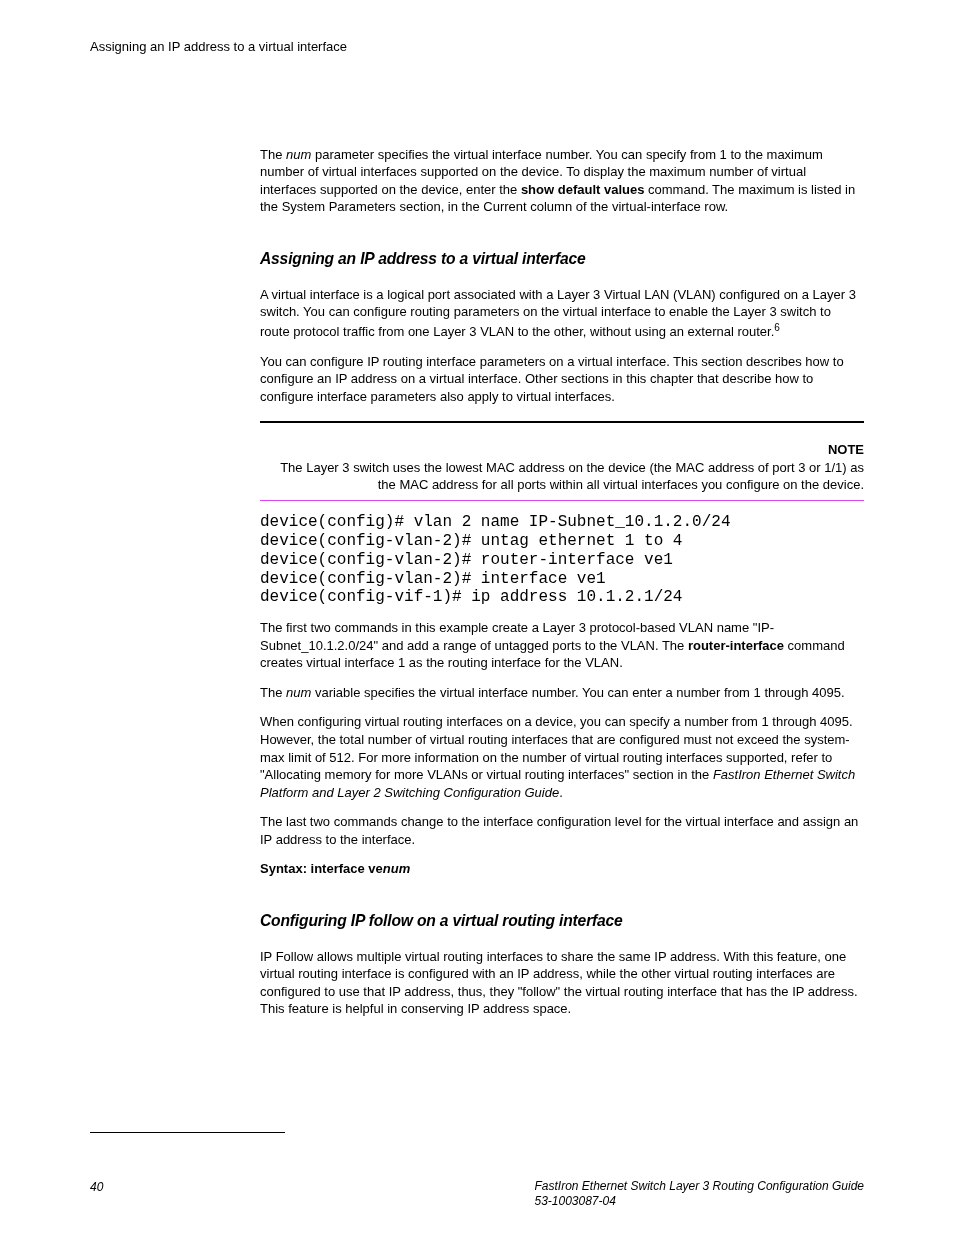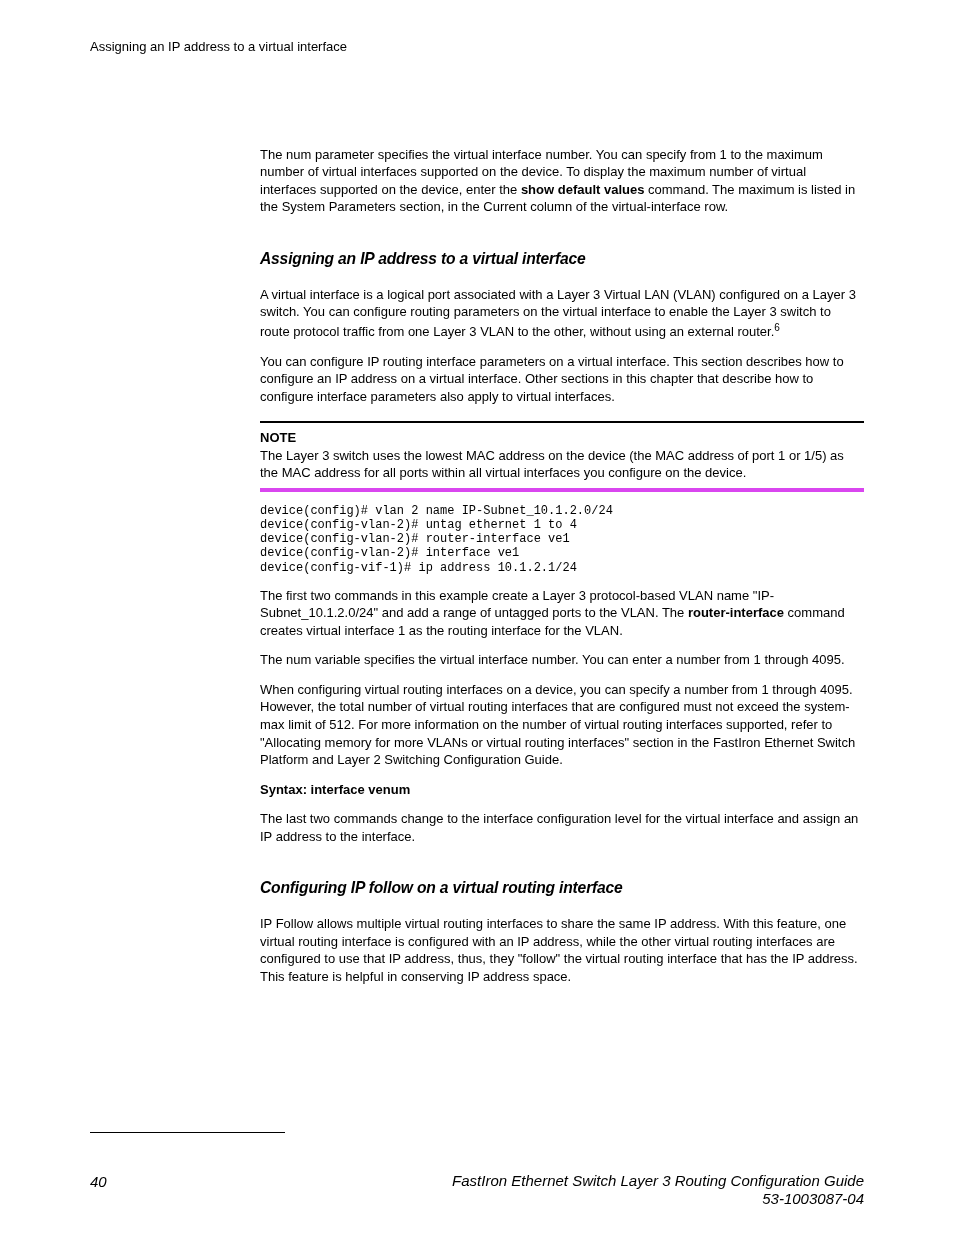--- a/index.html
+++ b/index.html
@@ -22,44 +22,45 @@
     font-size: 13px;
     margin-bottom: 90px;
   }
   .content {
     margin-left: 170px;
   }
   .para {
     margin-bottom: 12px;
   }
   .bold { font-weight: bold; }
-  .italic { }
+  .italic { font-style: italic; }
   h2.section-title {
     font-family: Arial, Helvetica, sans-serif;
     font-style: italic;
     font-weight: bold;
     font-size: 17px;
     letter-spacing: -0.2px;
     margin: 32px 0 15px 0;
     transform: scaleX(0.92);
     transform-origin: left center;
   }
   .note-block {
     border-top: 2px solid #000;
-    border-bottom: 4px solid #d946ef;
-    padding: 6px 0 6px 0;
+    border-bottom: 1px solid #d946ef;
+    padding: 18px 0 6px 0;
     margin: 16px 0 12px 0;
+    text-align: right;
   }
   .note-label {
     font-weight: bold;
     margin-bottom: 0;
   }
   pre.code {
     font-family: "Courier New", monospace;
-    font-size: 12px;
+    font-size: 16px;
     line-height: 1.18;
     white-space: pre;
     margin: 4px 0 12px 0;
   }
   .footnote-sep {
     width: 195px;
     border: none;
     border-top: 1px solid #000;
     margin: 0 0 6px 0;
   }
@@ -77,29 +78,28 @@
   }
   .footnote sup {
     font-size: 10px;
     margin-right: 6px;
   }
   .footer {
     position: absolute;
     left: 90px;
     right: 90px;
     bottom: 26px;
-    font-size: 15px;
+    font-size: 12px;
     font-style: italic;
   }
   .footer .pagenum {
     float: left;
   }
   .footer .guide {
     float: right;
-    text-align: right;
     line-height: 1.25;
   }
   sup.fnref { font-size: 10px; }
 </style>
 </head>
 <body>
 
 <div class="page">
 
   <div class="running-head">Assigning an IP address to a virtual interface</div>
@@ -113,21 +113,21 @@
     <h2 class="section-title">Assigning an IP address to a virtual interface</h2>
 
     <div class="para">
       <span>A virtual interface is a logical port associated with a Layer 3 Virtual LAN (VLAN) configured on a Layer 3 switch. You can configure routing parameters on the virtual interface to enable the Layer 3 switch to route protocol traffic from one Layer 3 VLAN to the other, without using an external router.</span><sup class="fnref">6</sup>
     </div>
 
     <div class="para">You can configure IP routing interface parameters on a virtual interface. This section describes how to configure an IP address on a virtual interface. Other sections in this chapter that describe how to configure interface parameters also apply to virtual interfaces.</div>
 
     <div class="note-block">
       <div class="note-label">NOTE</div>
-      <div>The Layer 3 switch uses the lowest MAC address on the device (the MAC address of port 1 or 1/5) as the MAC address for all ports within all virtual interfaces you configure on the device.</div>
+      <div>The Layer 3 switch uses the lowest MAC address on the device (the MAC address of port 3 or 1/1) as the MAC address for all ports within all virtual interfaces you configure on the device.</div>
     </div>
 
 
     <pre class="code">device(config)# vlan 2 name IP-Subnet_10.1.2.0/24
 device(config-vlan-2)# untag ethernet 1 to 4
 device(config-vlan-2)# router-interface ve1
 device(config-vlan-2)# interface ve1
 device(config-vif-1)# ip address 10.1.2.1/24</pre>
 
     <div class="para">
@@ -136,25 +136,25 @@
 
 
     <div class="para">
       <span>The </span><span class="italic">num</span><span> variable specifies the virtual interface number. You can enter a number from 1 through 4095.</span>
     </div>
 
     <div class="para">
       <span>When configuring virtual routing interfaces on a device, you can specify a number from 1 through 4095. However, the total number of virtual routing interfaces that are configured must not exceed the system-max limit of 512. For more information on the number of virtual routing interfaces supported, refer to "Allocating memory for more VLANs or virtual routing interfaces" section in the </span><span class="italic">FastIron Ethernet Switch Platform and Layer 2 Switching Configuration Guide</span><span>.</span>
     </div>
 
+    <div class="para">The last two commands change to the interface configuration level for the virtual interface and assign an IP address to the interface.</div>
+
     <div class="para">
       <span class="bold">Syntax: interface ve</span><span class="italic bold">num</span>
     </div>
-
-    <div class="para">The last two commands change to the interface configuration level for the virtual interface and assign an IP address to the interface.</div>
 
     <h2 class="section-title">Configuring IP follow on a virtual routing interface</h2>
 
     <div class="para">IP Follow allows multiple virtual routing interfaces to share the same IP address. With this feature, one virtual routing interface is configured with an IP address, while the other virtual routing interfaces are configured to use that IP address, thus, they "follow" the virtual routing interface that has the IP address. This feature is helpful in conserving IP address space.</div>
 
   </div>
 
   <div class="footnote-wrap">
     <hr class="footnote-sep">
   </div>

